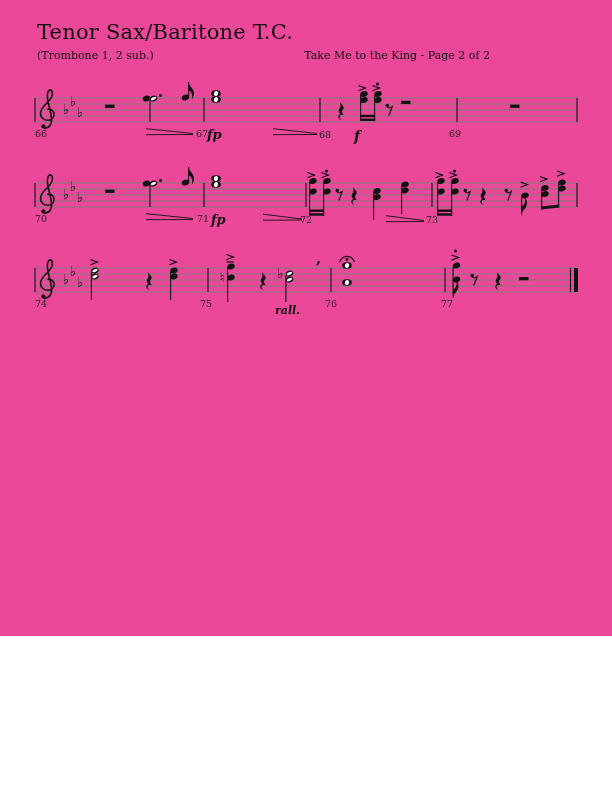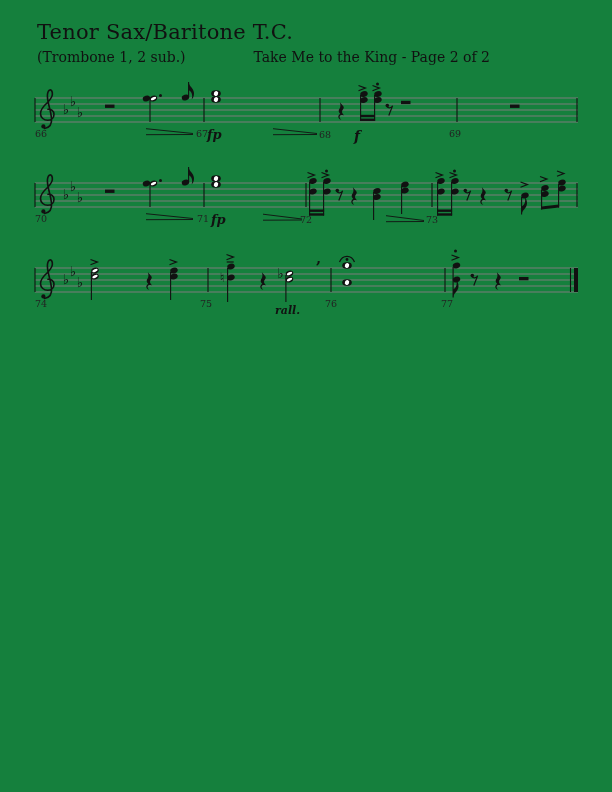--- a/index.html
+++ b/index.html
@@ -1,19 +1,19 @@
 <!DOCTYPE html>
 <html><head>
 <meta charset="utf-8">
 <style>
   html,body{margin:0;padding:0;background:#ffffff;}
-  #page{position:relative;width:612px;height:792px;background:#15803d;overflow:hidden;
+  #page{position:relative;width:612px;height:636px;background:#ec4899;overflow:hidden;
         font-family:"DejaVu Serif", serif;}
   .hdr-title{position:absolute;left:37px;top:20px;font-size:21px;color:#111;letter-spacing:0.2px;}
-  .hdr-sub{position:absolute;top:49px;font-size:14px;color:#111;}
+  .hdr-sub{position:absolute;top:49px;font-size:11px;color:#111;}
   .hdr-part{left:37px;}
   .hdr-song{left:160px;width:330px;text-align:right;}
   svg{position:absolute;left:0;top:0;}
 </style>
 </head>
 <body>
 
 <div id="page">
   <div class="hdr-title">Tenor Sax/Baritone T.C.</div>
   <div class="hdr-sub hdr-part">(Trombone 1, 2 sub.)</div>

